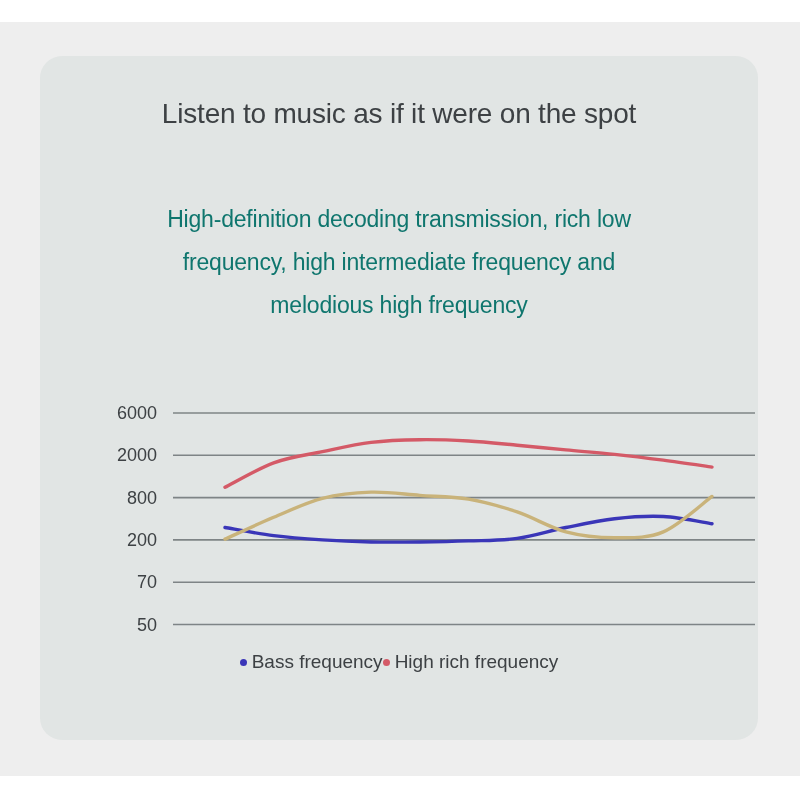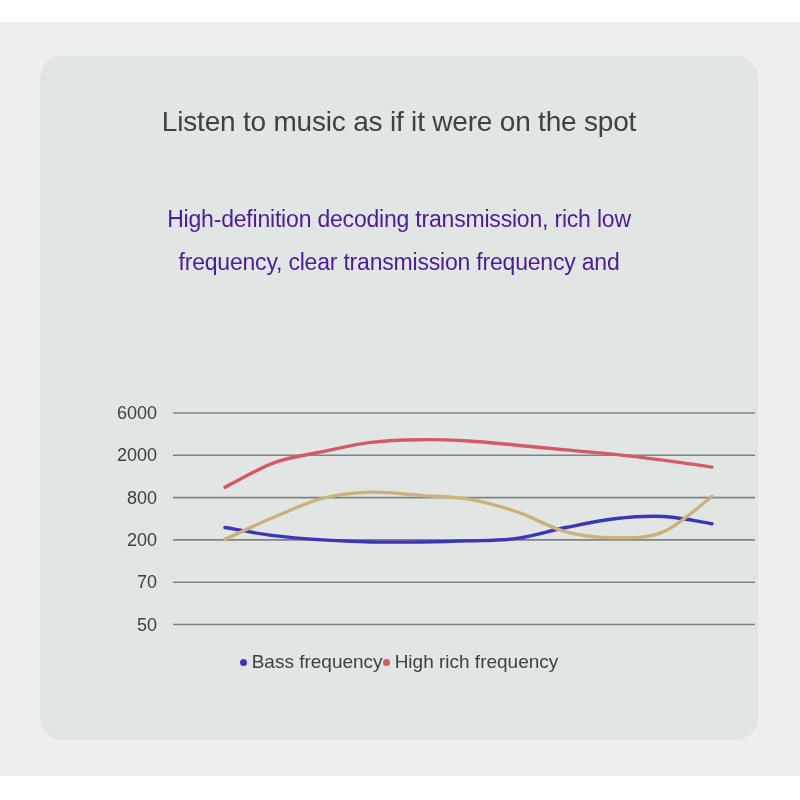--- a/index.html
+++ b/index.html
@@ -43,31 +43,30 @@
     position: absolute;
     left: 0;
     top: 40px;
     width: 718px;
     text-align: center;
     color: #3d4144;
     font-size: 28px;
     line-height: 35px;
     font-weight: 400;
     letter-spacing: -0.2px;
-    margin-top: 8px;
   }
   .headline .l2 { display: block; }
 
   .subhead {
     position: absolute;
     left: 64px;
     top: 142px;
     width: 590px;
     text-align: center;
-    color: #4c1d95;
+    color: #0f766e;
     font-size: 23px;
     line-height: 43px;
     font-weight: 400;
     letter-spacing: -0.2px;
   }
   .subhead span { display: block; }
 
   
   .chart {
     position: absolute;
@@ -111,21 +110,22 @@
   <div class="outer-band"></div>
 
   <div class="card">
 
     <div class="headline">
       <span class="l1">Listen to music as if it were on the spot</span>
     </div>
 
     <div class="subhead">
       <span>High-definition decoding transmission, rich low</span>
-      <span>frequency, clear transmission frequency and</span>
+      <span>frequency, high intermediate frequency and</span>
+      <span>melodious high frequency</span>
     </div>
 
     <div class="chart">
       <svg width="718" height="340" viewBox="0 0 718 340">
         <g id="y-axis-labels">
             <text x="117" y="127" text-anchor="end" font-size="18" font-family="&quot;Liberation Sans&quot;, sans-serif" fill="#3d4144">6000</text>
             <text x="117" y="169.3" text-anchor="end" font-size="18" font-family="&quot;Liberation Sans&quot;, sans-serif" fill="#3d4144">2000</text>
             <text x="117" y="211.6" text-anchor="end" font-size="18" font-family="&quot;Liberation Sans&quot;, sans-serif" fill="#3d4144">800</text>
             <text x="117" y="253.89999999999998" text-anchor="end" font-size="18" font-family="&quot;Liberation Sans&quot;, sans-serif" fill="#3d4144">200</text>
             <text x="117" y="296.2" text-anchor="end" font-size="18" font-family="&quot;Liberation Sans&quot;, sans-serif" fill="#3d4144">70</text>

